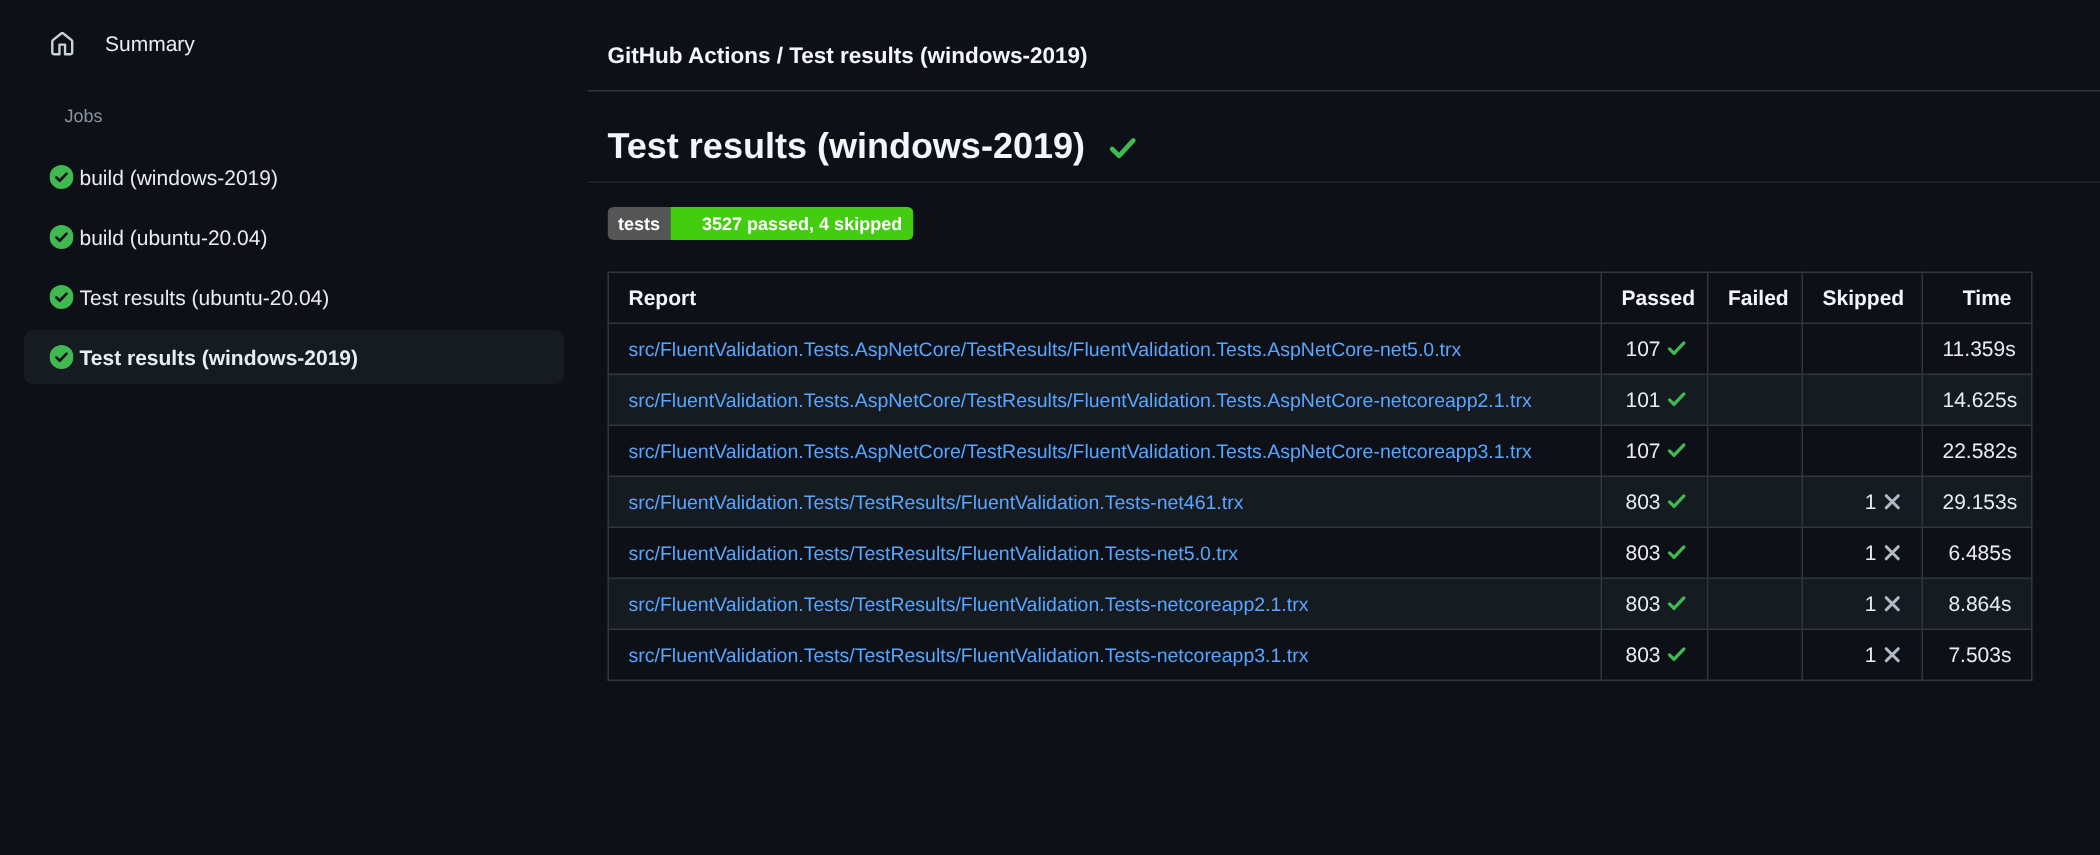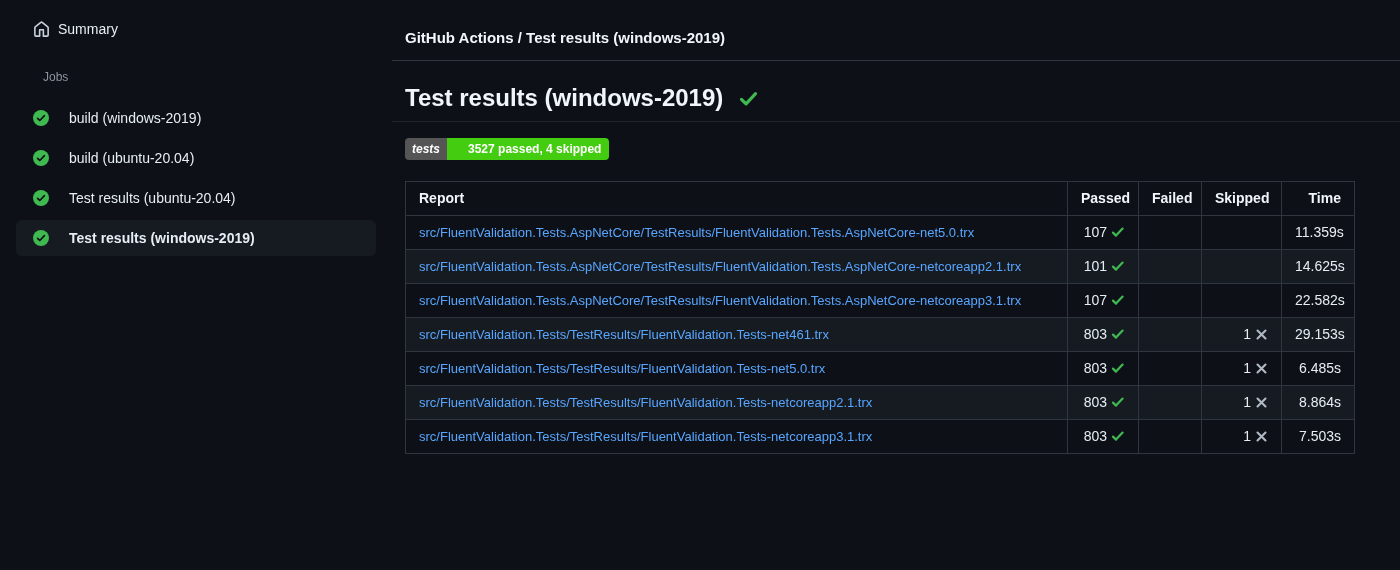--- a/index.html
+++ b/index.html
@@ -20,31 +20,31 @@
   }
   .run-title { font-size:20px; font-weight:700; color:#f0f6fc; line-height:24px; }
   .run-number { font-size:20px; font-weight:400; color:#8b949e; margin-left:6px; }
 
   
   .layout { display:flex; align-items:flex-start; }
 
   
   .sidebar { width:392px; flex:0 0 392px; padding-top:14px; }
   .summary-item {
-    height:30px; display:flex; align-items:center; gap:8px;
+    height:30px; display:flex; align-items:center; gap:20px;
     padding-left:33px; font-size:14px; color:#e6edf3; cursor:pointer;
   }
   .jobs-label {
     padding-left:43px; margin-top:26px; height:16px;
     font-size:12px; color:#8b949e;
   }
   .jobs { list-style:none; margin-top:14px; }
   .job-item {
     height:36px; margin:0 16px 4px 16px; border-radius:6px;
-    display:flex; align-items:center; gap:20px; padding-left:17px;
+    display:flex; align-items:center; gap:4px; padding-left:17px;
     font-size:14px; color:#e6edf3; cursor:pointer;
   }
   .job-item.selected { background:#161b22; }
   .job-item.selected .job-label { font-weight:700; }
 
   
   .main { width:1008px; flex:1; padding-top:29px; }
   .check-status { padding-left:13px; }
   .check-suite-title { font-size:15px; font-weight:700; color:#f0f6fc; line-height:18px; }
   .check-status-line { margin-top:6px; font-size:12.5px; color:#8b949e; line-height:16px; }
@@ -54,21 +54,21 @@
     margin-top:22px; padding:0 0 8px 13px;
     border-bottom:1px solid #21262d;
     font-size:24px; font-weight:600; color:#f0f6fc; line-height:30px;
     display:flex; align-items:center; gap:12px;
   }
 
   .badge {
     display:inline-flex; margin:16px 0 0 13px; border-radius:4px; overflow:hidden;
     font-size:12px; font-weight:700; color:#ffffff; line-height:16px;
   }
-  .badge-label { padding:3px 7px;font-style:italic; }
+  .badge-label { padding:3px 7px; }
   .badge-value { padding:3px 8px; }
 
   table.results {
     margin:21px 0 0 13px; width:949px; border-collapse:collapse;
     font-size:14px; table-layout:fixed;border-radius:23px;
   }
   .results th, .results td {
     border:1px solid #30363d; padding:7px 13px; line-height:19px;
     overflow:hidden; white-space:nowrap;
   }

